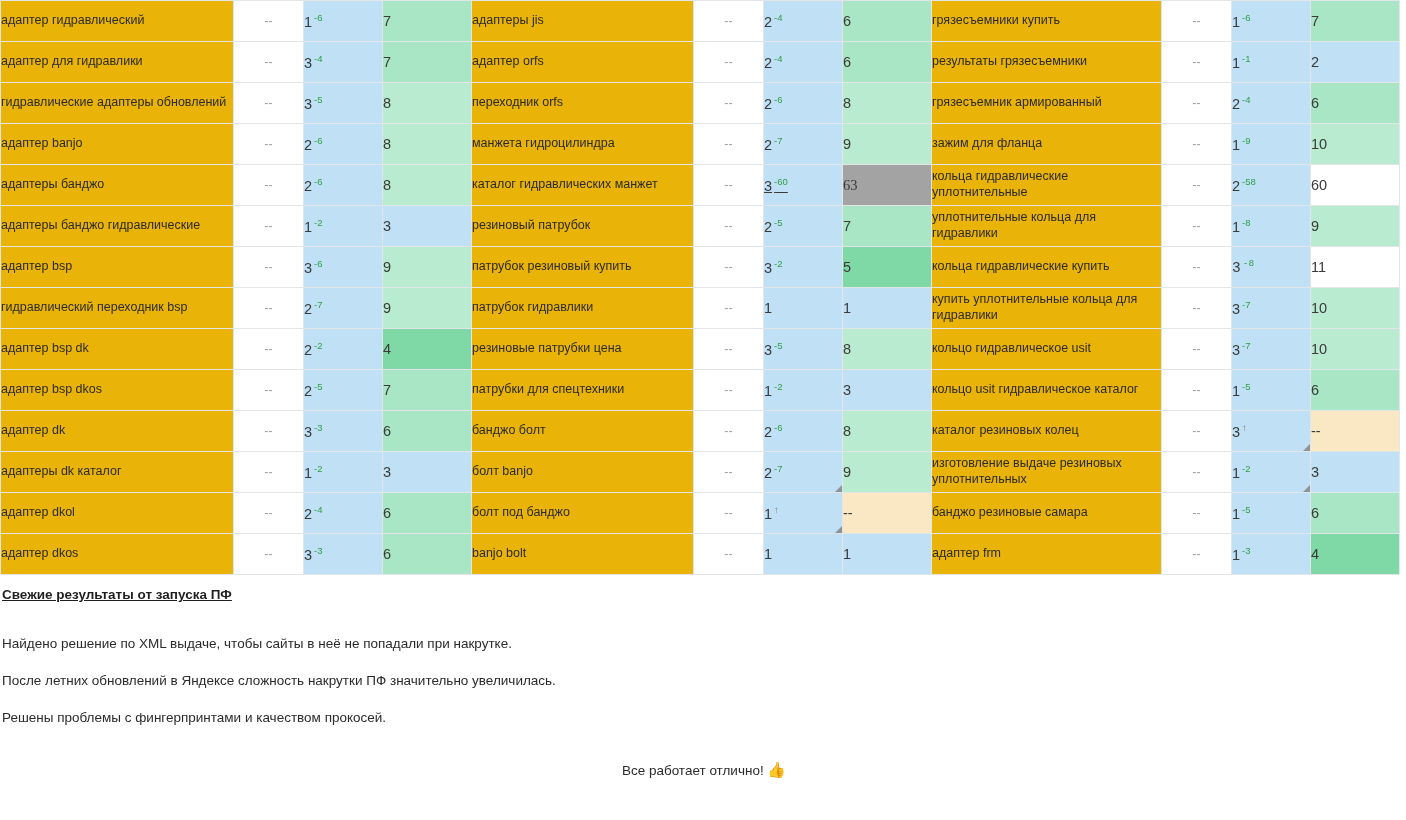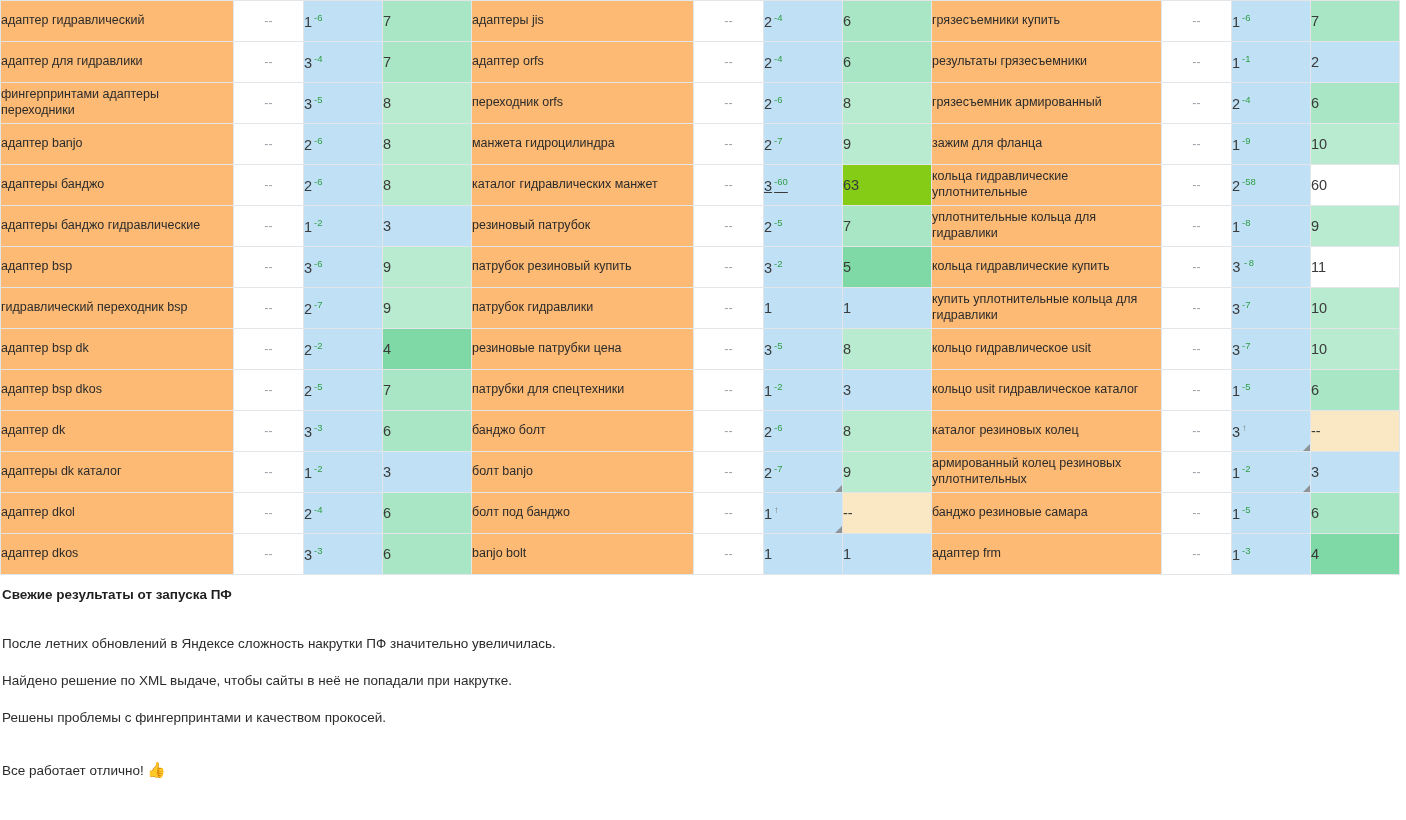--- a/index.html
+++ b/index.html
@@ -31,21 +31,21 @@
     padding: 0;
     vertical-align: middle;
     height: 41px;
     box-sizing: border-box;
   }
   .kw {
     padding: 6px 10px;
     font-size: 12.5px;
     color: #2b2b2b;
     line-height: 1.25;
-    background: #fdba74;
+    background: #eab308;
     margin-top: 39px;
   }
   .dash-cell {
     text-align: center;
     color: #9aa1a6;
     font-size: 12.5px;
     background: #ffffff;
   }
   .posc {
     padding: 4px 0 4px 14px;
@@ -85,29 +85,31 @@
 
   .footer {
     padding: 0 0 0 2px;
     margin-top: 12px;
   }
   .footer h3 {
     font-size: 13.5px;
     font-weight: bold;
     margin: 0 0 34px 0;
     color: #1f1f1f;
+    text-decoration: underline;
   }
   .footer p {
     font-size: 13.5px;
     margin: 0 0 22px 0;
     color: #2b2b2b;
   }
   .footer p.last {
     margin-top: 36px;
     margin-bottom: 0;
+    text-align: center;
   }
   .thumb {
     font-size: 15px;
   }
 </style>
 </head>
 <body>
 
 <div class="page">
 
@@ -149,21 +151,21 @@
           <td class="kw">адаптер orfs</td>
           <td class="dash-cell">--</td>
           <td class="posc" style="background: rgb(191, 224, 245);"><span>2</span><span class="sup up">-4</span></td>
           <td class="volc" style="background: rgb(168, 230, 197);">6</td>
           <td class="kw">результаты грязесъемники</td>
           <td class="dash-cell">--</td>
           <td class="posc" style="background: rgb(191, 224, 245);"><span>1</span><span class="sup up">-1</span></td>
           <td class="volc" style="background: rgb(191, 224, 245);">2</td>
         </tr>
         <tr>
-          <td class="kw">фингерпринтами адаптеры переходники</td>
+          <td class="kw">гидравлические адаптеры обновлений</td>
           <td class="dash-cell">--</td>
           <td class="posc" style="background: rgb(191, 224, 245);"><span>3</span><span class="sup up">-5</span></td>
           <td class="volc" style="background: rgb(185, 235, 209);">8</td>
           <td class="kw">переходник orfs</td>
           <td class="dash-cell">--</td>
           <td class="posc" style="background: rgb(191, 224, 245);"><span>2</span><span class="sup up">-6</span></td>
           <td class="volc" style="background: rgb(185, 235, 209);">8</td>
           <td class="kw">грязесъемник армированный</td>
           <td class="dash-cell">--</td>
           <td class="posc" style="background: rgb(191, 224, 245);"><span>2</span><span class="sup up">-4</span></td>
@@ -184,21 +186,21 @@
           <td class="volc" style="background: rgb(185, 235, 209);">10</td>
         </tr>
         <tr>
           <td class="kw">адаптеры банджо</td>
           <td class="dash-cell">--</td>
           <td class="posc" style="background: rgb(191, 224, 245);"><span>2</span><span class="sup up">-6</span></td>
           <td class="volc" style="background: rgb(185, 235, 209);">8</td>
           <td class="kw">каталог гидравлических манжет</td>
           <td class="dash-cell">--</td>
           <td class="posc" style="background: rgb(191, 224, 245); text-decoration: underline;"><span>3</span><span class="sup up">-60</span></td>
-          <td class="volc" style="background: #84cc16;">63</td>
+          <td class="volc" style="background: #a3a3a3; font-family: Liberation Serif, serif;">63</td>
           <td class="kw">кольца гидравлические уплотнительные</td>
           <td class="dash-cell">--</td>
           <td class="posc" style="background: rgb(191, 224, 245);"><span>2</span><span class="sup up">-58</span></td>
           <td class="volc" style="background: rgb(255, 255, 255);">60</td>
         </tr>
         <tr>
           <td class="kw">адаптеры банджо гидравлические</td>
           <td class="dash-cell">--</td>
           <td class="posc" style="background: rgb(191, 224, 245);"><span>1</span><span class="sup up">-2</span></td>
           <td class="volc" style="background: rgb(191, 224, 245);">3</td>
@@ -283,21 +285,21 @@
         </tr>
         <tr>
           <td class="kw">адаптеры dk каталог</td>
           <td class="dash-cell">--</td>
           <td class="posc" style="background: rgb(191, 224, 245);"><span>1</span><span class="sup up">-2</span></td>
           <td class="volc" style="background: rgb(191, 224, 245);">3</td>
           <td class="kw">болт banjo</td>
           <td class="dash-cell">--</td>
           <td class="posc" style="background: rgb(191, 224, 245);"><span>2</span><span class="sup up">-7</span><span class="corner"></span></td>
           <td class="volc" style="background: rgb(185, 235, 209);">9</td>
-          <td class="kw">армированный колец резиновых уплотнительных</td>
+          <td class="kw">изготовление выдаче резиновых уплотнительных</td>
           <td class="dash-cell">--</td>
           <td class="posc" style="background: rgb(191, 224, 245);"><span>1</span><span class="sup up">-2</span><span class="corner"></span></td>
           <td class="volc" style="background: rgb(191, 224, 245);">3</td>
         </tr>
         <tr>
           <td class="kw">адаптер dkol</td>
           <td class="dash-cell">--</td>
           <td class="posc" style="background: rgb(191, 224, 245);"><span>2</span><span class="sup up">-4</span></td>
           <td class="volc" style="background: rgb(168, 230, 197);">6</td>
           <td class="kw">болт под банджо</td>
@@ -321,22 +323,22 @@
           <td class="kw">адаптер frm</td>
           <td class="dash-cell">--</td>
           <td class="posc" style="background: rgb(191, 224, 245);"><span>1</span><span class="sup up">-3</span></td>
           <td class="volc" style="background: rgb(127, 217, 166);">4</td>
         </tr>
       </tbody>
   </table>
 
   <div class="footer">
     <h3>Свежие результаты от запуска ПФ</h3>
+    <p>Найдено решение по XML выдаче, чтобы сайты в неё не попадали при накрутке.</p>
     <p>После летних обновлений в Яндексе сложность накрутки ПФ значительно увеличилась.</p>
-    <p>Найдено решение по XML выдаче, чтобы сайты в неё не попадали при накрутке.</p>
     <p>Решены проблемы с фингерпринтами и качеством прокосей.</p>
     <p class="last">
       <span>Все работает отлично!</span>
       <span class="thumb">👍</span>
     </p>
   </div>
 
 </div>
 
 </body></html>

